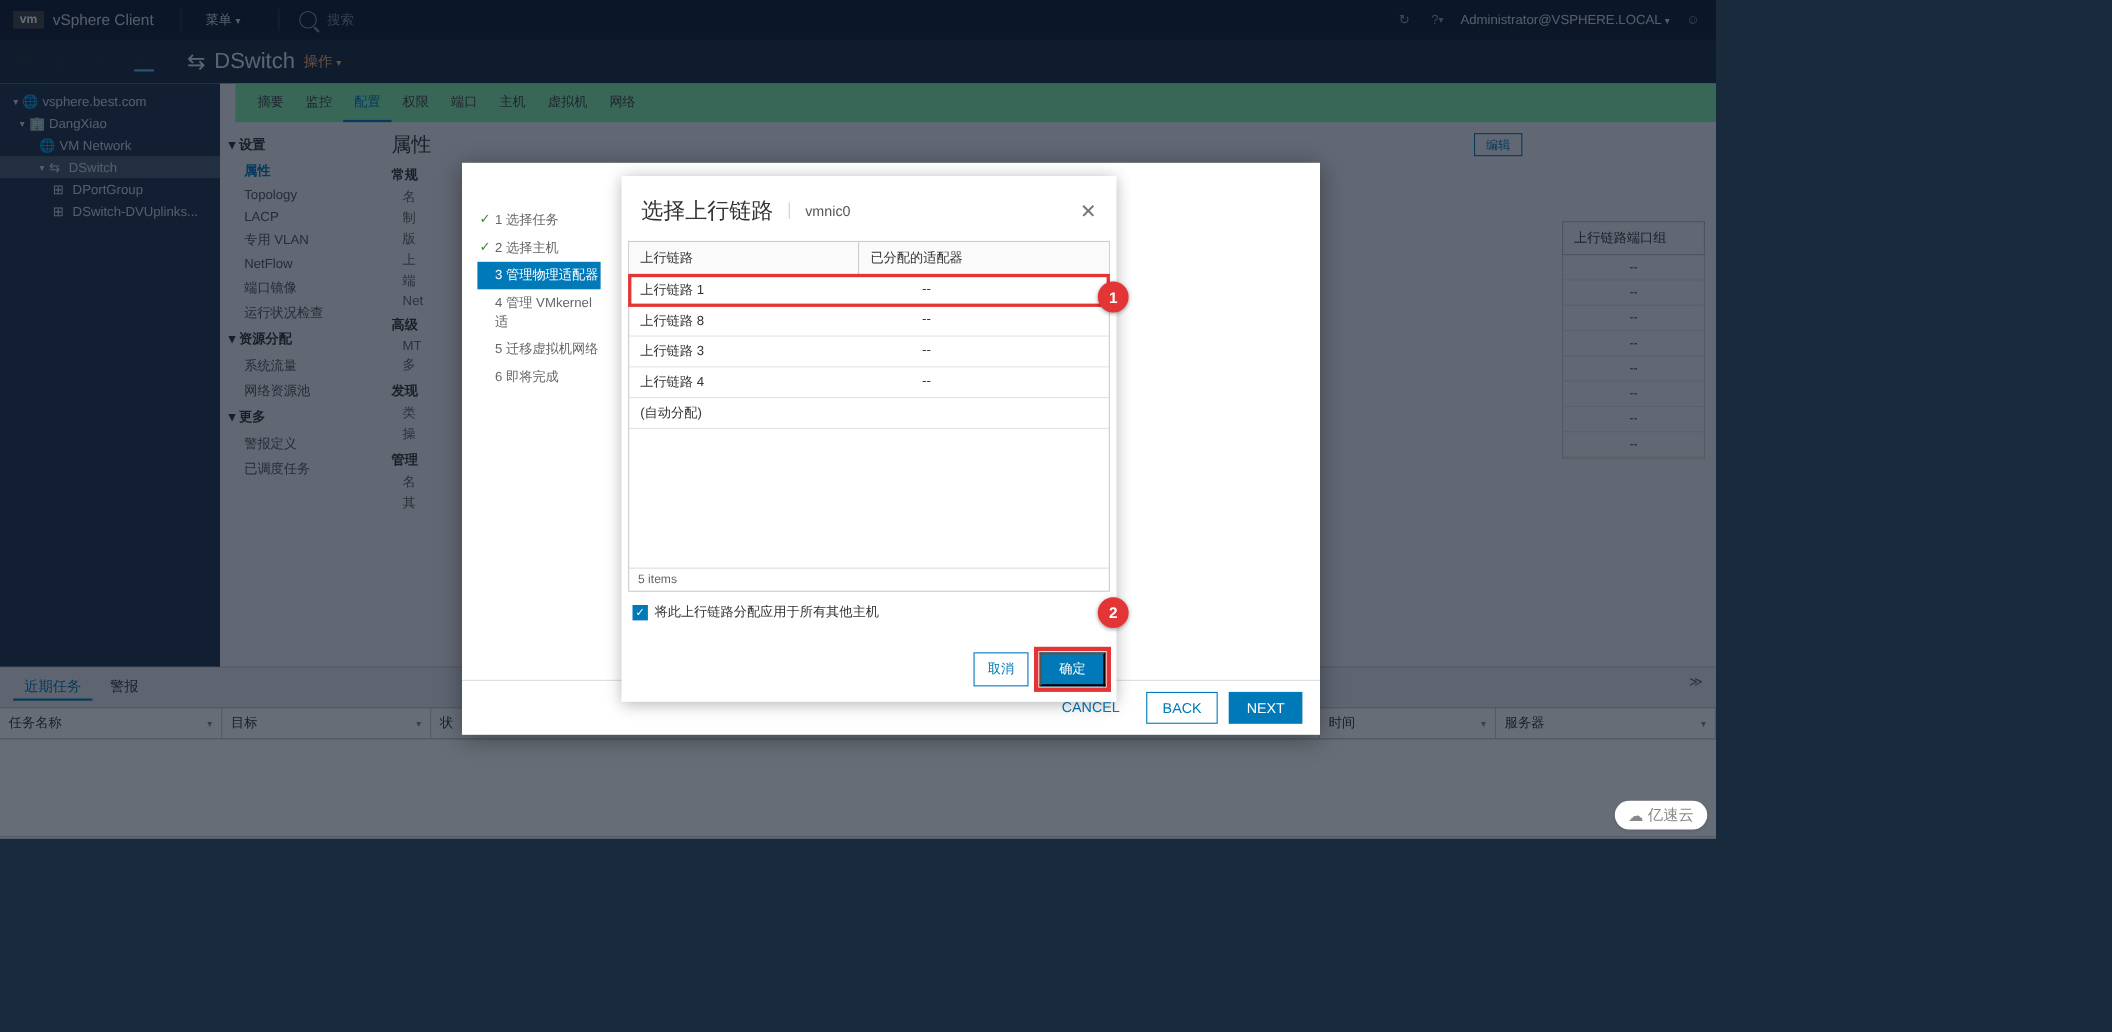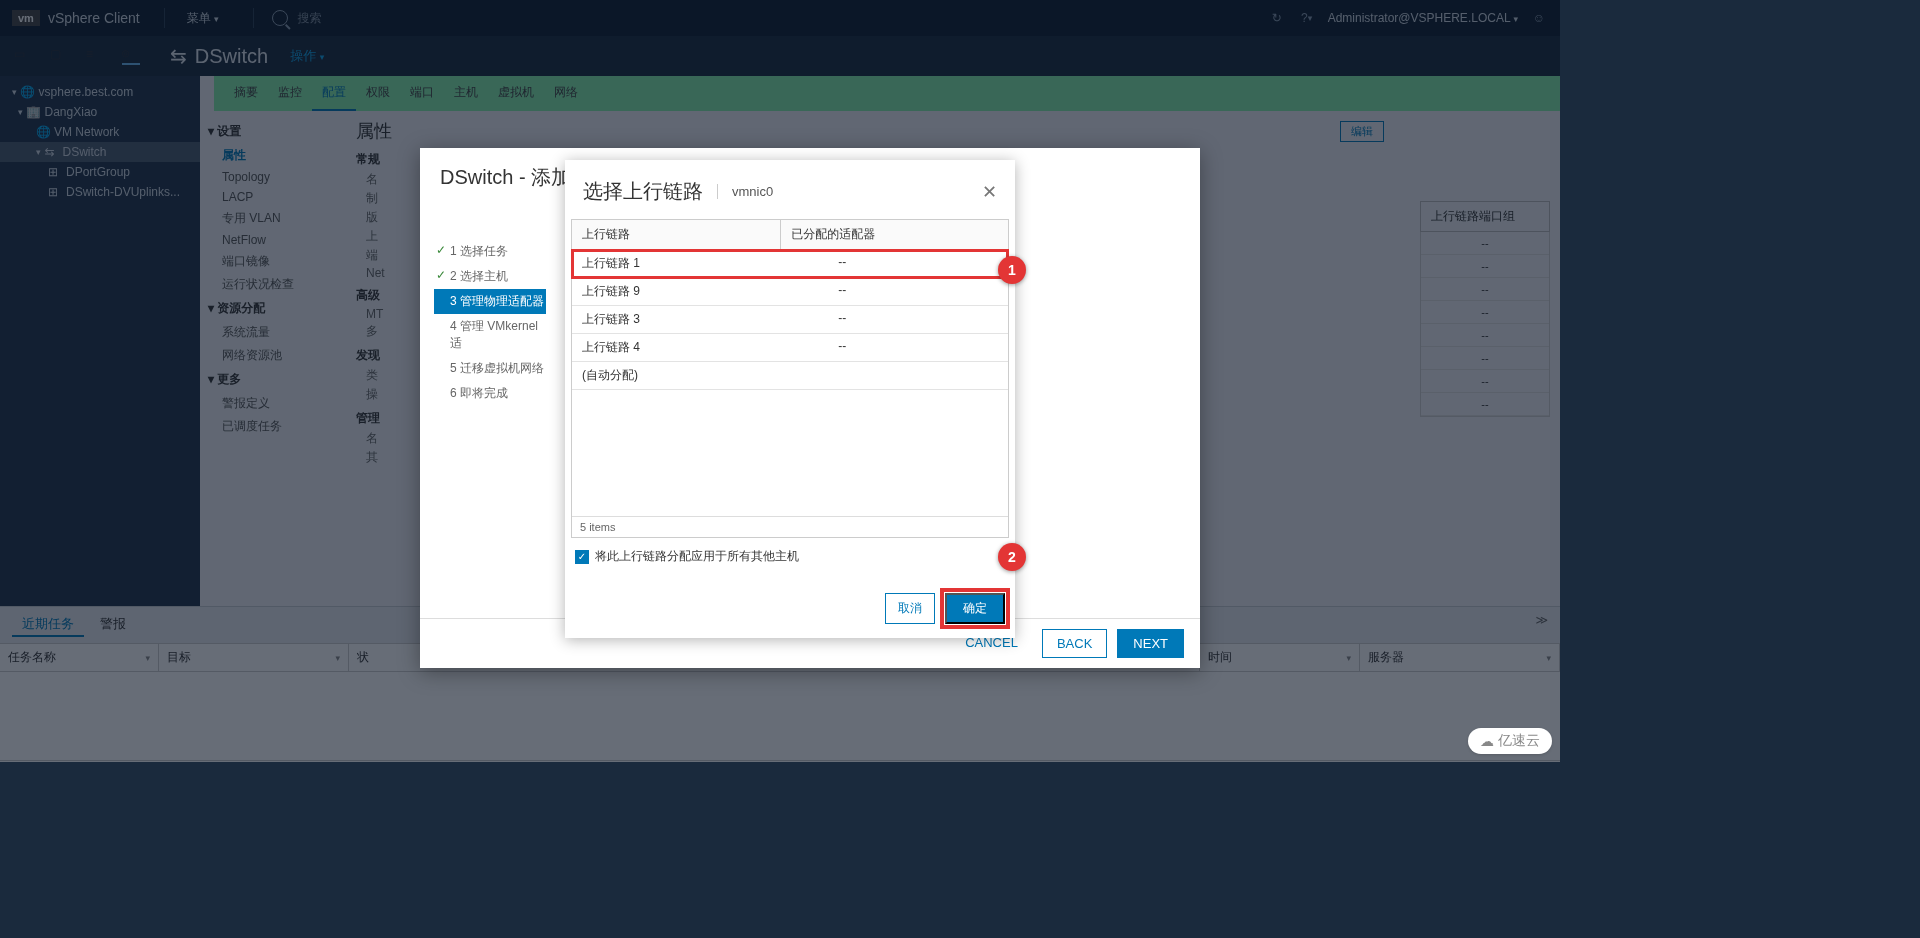--- a/index.html
+++ b/index.html
@@ -16,21 +16,21 @@
     .search-icon::after { content: ''; position: absolute; width: 6px; height: 1.5px; background: #8a9cb0; transform: rotate(45deg); bottom: -2px; right: -4px; }
     .header-right { margin-left: auto; display: flex; align-items: center; gap: 12px; }
     .refresh-icon, .help-icon, .face-icon { width: 18px; height: 18px; color:#8a9cb0; display:flex; align-items:center; justify-content:center; }
     
     
     .toolbar { height: 40px; display: flex; align-items: center; padding: 0 14px; }
     .tb-icons { display: flex; gap: 18px; }
     .tb-icon { width: 18px; height: 18px; opacity: 0.6; }
     .tb-icon.active { opacity: 1; border-bottom: 2px solid #6bb8f2; padding-bottom: 4px; }
     .entity-title { display: flex; align-items: center; gap: 8px; margin-left: 30px; color: #e0e7ee; font-size: 20px; }
-    .actions-link { margin-left: 22px; color: #0ea5e9; font-size: 13px; text-align: center; }
+    .actions-link { margin-left: 8px; color: #fdba74; font-size: 13px; text-align: center; }
     
     
     .main { display: flex; background: #f5f6f8; height: 530px; }
     .tree { width: 200px; background: #20344b; padding: 6px 0; color: #cfd8e2; }
     .tree-item { padding: 3px 8px 3px 12px; display: flex; align-items: center; gap: 4px; }
     .tree-item.l1 { padding-left: 18px; }
     .tree-item.l2 { padding-left: 36px; }
     .tree-item.l3 { padding-left: 48px; }
     .tree-item.selected { background: #4b5c6f; }
     .caret { font-size: 9px; }
@@ -247,21 +247,21 @@
     </div>
   </div>
 </div>
 
 <div class="tasks-h">
   <div class="tasks-tab active">近期任务</div>
   <div class="tasks-tab">警报</div>
   <span style="margin-left:auto;color:#666;">≫</span>
 </div>
 <div class="tasks-cols">
-  <div class="tcol" style="width:159px;">
+  <div class="tcol" style="width:202px;">
       <span>任务名称</span>
       <span class="arrow">▾</span>
     </div>
   <div class="tcol" style="width:190px;">
       <span>目标</span>
       <span class="arrow">▾</span>
     </div>
   <div class="tcol" style="flex:1;">
       <span>状</span>
     </div>
@@ -278,23 +278,20 @@
 <div class="tasks-footer">
   <span>全部</span>
   <span class="arrow" style="margin-left:6px;">▾</span>
 </div>
 
 <div class="dim"></div>
 
 <div class="wizard">
   <div class="wiz-body">
     <div style="display:flex;flex-direction:column;">
-      <div class="wiz-head-area">
-        <div class="wiz-title">DSwitch - 添加</div>
-      </div>
       <div class="wiz-steps">
         <div class="wiz-step done">1 选择任务</div>
         <div class="wiz-step done">2 选择主机</div>
         <div class="wiz-step active">3 管理物理适配器</div>
         <div class="wiz-step">4 管理 VMkernel 适</div>
         <div class="wiz-step">5 迁移虚拟机网络</div>
         <div class="wiz-step">6 即将完成</div>
       </div>
     </div>
     <div class="wiz-content"></div>
@@ -316,21 +313,21 @@
     <div class="im-table">
       <div class="im-thead">
         <div class="im-th">上行链路</div>
         <div class="im-th">已分配的适配器</div>
       </div>
       <div class="im-row selected">
         <div class="c1">上行链路 1</div>
         <div class="c2">--</div>
       </div>
       <div class="im-row">
-        <div class="c1">上行链路 9</div>
+        <div class="c1">上行链路 8</div>
         <div class="c2">--</div>
       </div>
       <div class="im-row">
         <div class="c1">上行链路 3</div>
         <div class="c2">--</div>
       </div>
       <div class="im-row">
         <div class="c1">上行链路 4</div>
         <div class="c2">--</div>
       </div>

